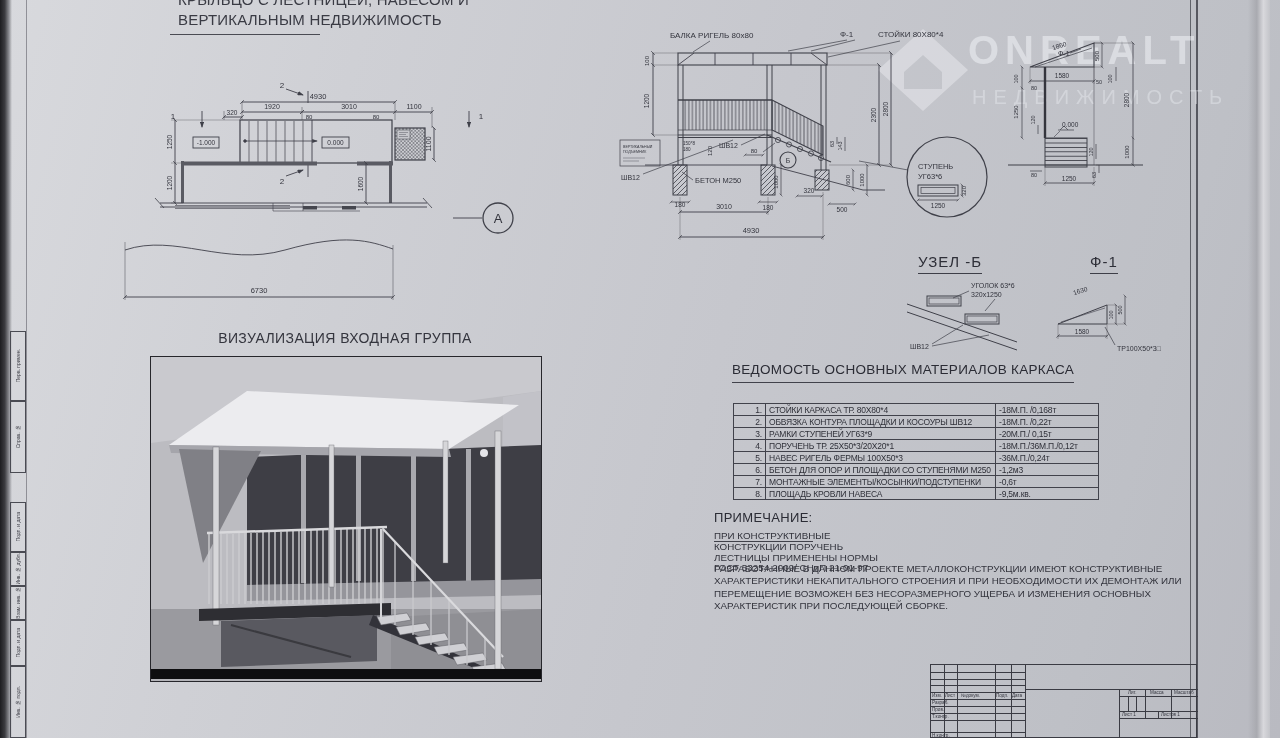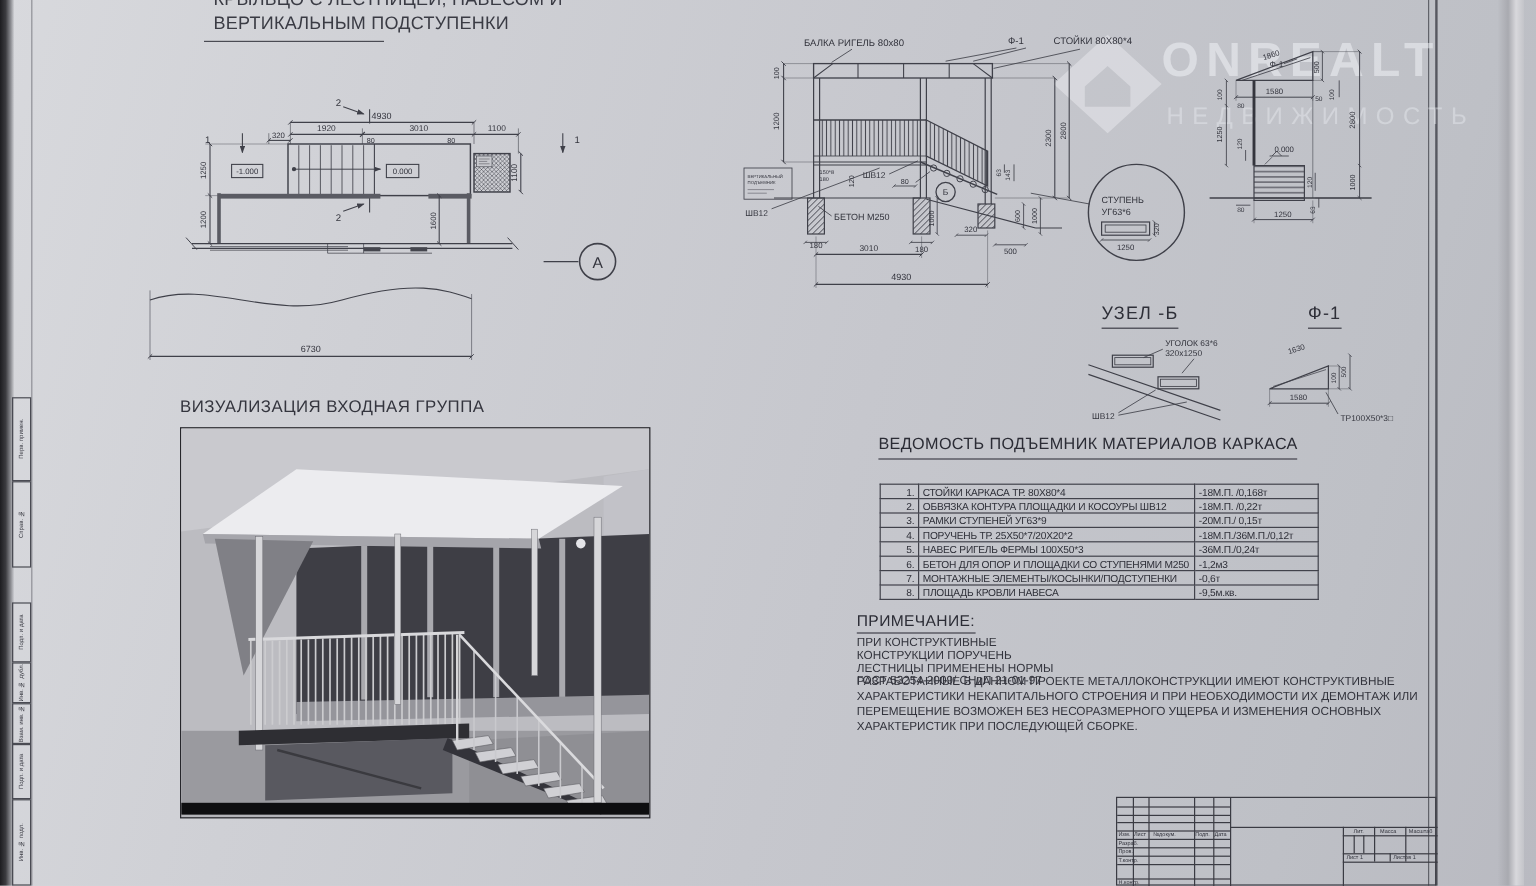--- a/index.html
+++ b/index.html
@@ -8,24 +8,24 @@
   .abs{position:absolute;}
   
   .edge-left{left:0;top:0;width:12px;height:738px;background:linear-gradient(90deg,#1d1d20,#3c3c40 40%,#8d8e93 75%,rgba(200,200,205,0));}
   .crease-right{left:1248px;top:0;width:22px;height:738px;background:linear-gradient(90deg,rgba(0,0,0,0),#a9aab0 40%,#d8d8dc 70%,#c3c4c9);}
   .frame-left{left:26px;top:0;width:1px;height:738px;background:#55565e;opacity:.55;}
   .frame-right1{left:1190px;top:0;width:1px;height:738px;background:#4a4b53;opacity:.8;}
   .frame-right2{left:1196px;top:0;width:1.5px;height:738px;background:#44454d;opacity:.85;}
   
   .sheet-title{color:#3a3b44;font-size:15px;letter-spacing:.2px;white-space:nowrap;}
   .h-underline{background:#4a4b53;height:1.2px;}
-  .viz-title{color:#34353e;font-size:14px;letter-spacing:.4px;width:390px;}
+  .viz-title{color:#34353e;font-size:14px;letter-spacing:.4px;text-align:center;width:390px;}
   .big-head{color:#2e2f38;font-size:15px;letter-spacing:1px;border-bottom:1.6px solid #3d3e47;padding-bottom:3px;white-space:nowrap;}
   .mat-head{color:#2b2c35;font-size:13.5px;letter-spacing:.3px;border-bottom:1.2px solid #41424b;padding-bottom:5px;white-space:nowrap;}
-  .note-head{color:#2b2c35;font-size:13px;letter-spacing:.3px;border-bottom:1.2px solid #41424b;padding-bottom:2px;white-space:nowrap;}
+  .note-head{color:#2b2c35;font-size:13px;letter-spacing:.3px;border-bottom:1.2px solid #41424b;padding-bottom:16px;white-space:nowrap;}
   .note-line{color:#33343d;font-size:9.8px;line-height:10.8px;white-space:nowrap;}
   .note-par{color:#33343d;font-size:9.8px;line-height:12.4px;width:478px;text-align:left;}
   
   table.mat{border-collapse:collapse;table-layout:fixed;width:365px;border:1.6px solid #41424b;}
   table.mat td{border:1px solid #41424b;font-size:8.5px;color:#2f3039;height:11px;padding:0 3px;
     white-space:nowrap;overflow:hidden;letter-spacing:-.2px;}
   td.num{text-align:right;}
   
   .wm-brand{color:rgba(244,245,250,.5);font-size:40px;font-weight:700;letter-spacing:6px;white-space:nowrap;}
   .wm-sub{color:rgba(238,239,245,.4);font-size:20px;font-weight:400;letter-spacing:7px;white-space:nowrap;}
@@ -93,21 +93,21 @@
     <span>Взам. инв. №</span>
   </div>
 <div class="abs mbox" style="top:620px;height:46px">
     <span>Подп. и дата</span>
   </div>
 <div class="abs mbox" style="top:666px;height:72px">
     <span>Инв. № подл.</span>
   </div>
 
 <div class="abs sheet-title" style="left:178px;top:-9px">КРЫЛЬЦО С ЛЕСТНИЦЕЙ, НАВЕСОМ И</div>
-<div class="abs sheet-title" style="left:178px;top:11px">ВЕРТИКАЛЬНЫМ ПОДСТУПЕНКИ</div>
+<div class="abs sheet-title" style="left:178px;top:11px">ВЕРТИКАЛЬНЫМ НЕДВИЖИМОСТЬ</div>
 <div class="abs h-underline" style="left:170px;top:34px;width:150px"></div>
 
 <svg class="abs" style="left:875px;top:26px;opacity:.42" width="96" height="88" viewBox="0 0 96 88">
   <path fill-rule="evenodd" fill="#f2f2f6" d="M48 3 L93 44 L48 85 L3 44 Z M48 29 L67 46 L67 63 L29 63 L29 46 Z"></path>
 </svg>
 <div class="abs wm-brand" style="left:968px;top:28px">ONREALT</div>
 <div class="abs wm-sub" style="left:972px;top:86px">НЕДВИЖИМОСТЬ</div>
 
 <svg class="abs" style="left:25px;top:45px" width="505" height="275" viewBox="0 0 505 275">
   <g class="ink">
@@ -420,21 +420,21 @@
   <g stroke="#c9c9cd" stroke-width="1.3">
     <path d="M244 185 V268 M262 204 V278 M280 223 V288 M298 242 V298 M316 262 V308 M334 281 V316"></path>
   </g>
   <line x1="232" y1="172" x2="352" y2="300" stroke="#dadadd" stroke-width="2.2"></line>
   <line x1="230" y1="172" x2="230" y2="262" stroke="#d5d5d8" stroke-width="2"></line>
   <rect x="344" y="74" width="6" height="238" fill="#d6d6d9" stroke="#6a6a70" stroke-width=".4"></rect>
   <rect x="0" y="312" width="390" height="10" fill="#0e0e10"></rect>
 </svg>
 </div>
 
-<div class="abs mat-head" style="left:732px;top:362px">ВЕДОМОСТЬ ПОДЪЕМНИК МАТЕРИАЛОВ КАРКАСА</div>
+<div class="abs mat-head" style="left:732px;top:362px">ВЕДОМОСТЬ ОСНОВНЫХ МАТЕРИАЛОВ КАРКАСА</div>
 <table class="mat abs" style="left:733px;top:403px">
   <colgroup>
       <col style="width:32px">
       <col style="width:230px">
       <col style="width:103px">
     </colgroup>
   <tbody>
       <tr>
         <td class="num">1.</td>
         <td>СТОЙКИ КАРКАСА ТР. 80Х80*4</td>
@@ -445,21 +445,21 @@
         <td>ОБВЯЗКА КОНТУРА ПЛОЩАДКИ И КОСОУРЫ ШВ12</td>
         <td>-18М.П. /0,22т</td>
       </tr>
   <tr>
         <td class="num">3.</td>
         <td>РАМКИ СТУПЕНЕЙ УГ63*9</td>
         <td>-20М.П./ 0,15т</td>
       </tr>
   <tr>
         <td class="num">4.</td>
-        <td>ПОРУЧЕНЬ ТР. 25Х50*7/20Х20*2</td>
+        <td>ПОРУЧЕНЬ ТР. 25Х50*3/20Х20*1</td>
         <td>-18М.П./36М.П./0,12т</td>
       </tr>
   <tr>
         <td class="num">5.</td>
         <td>НАВЕС РИГЕЛЬ ФЕРМЫ 100Х50*3</td>
         <td>-36М.П./0,24т</td>
       </tr>
   <tr>
         <td class="num">6.</td>
         <td>БЕТОН ДЛЯ ОПОР И ПЛОЩАДКИ СО СТУПЕНЯМИ М250</td>

